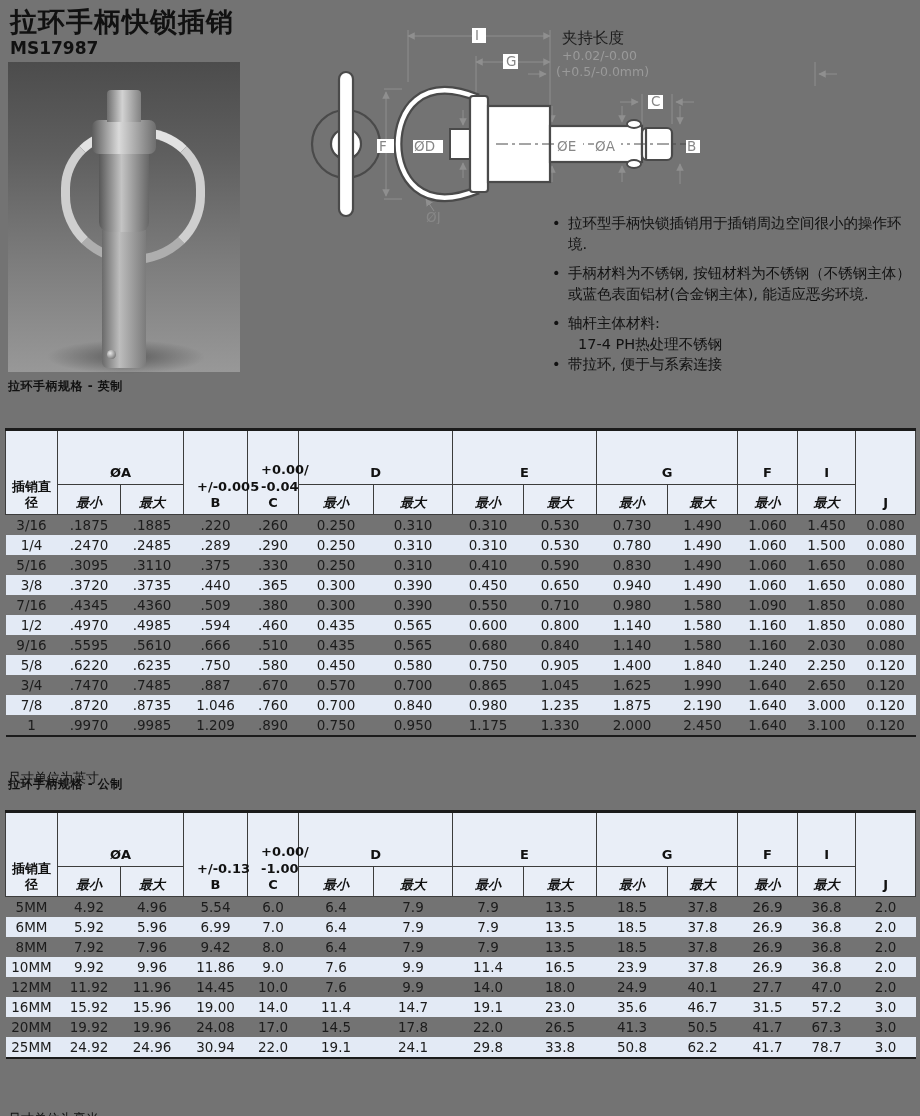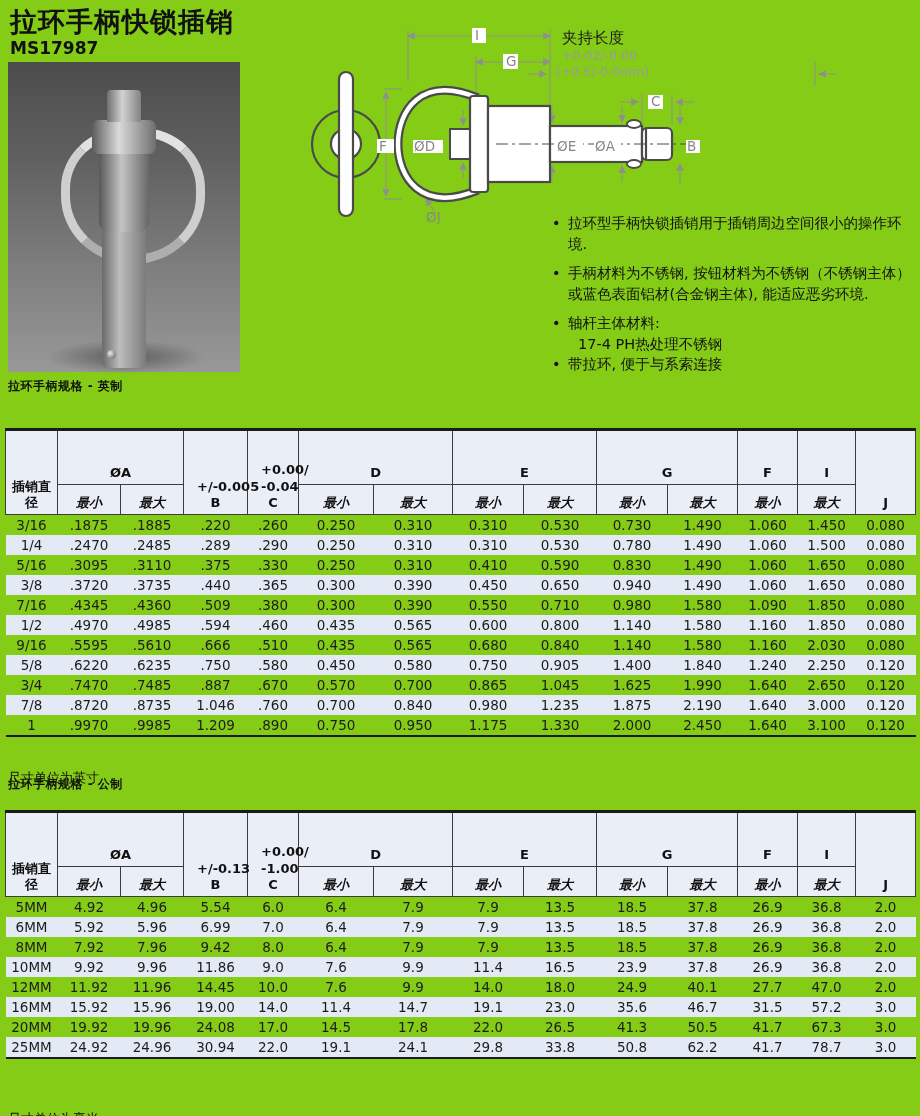--- a/index.html
+++ b/index.html
@@ -1,16 +1,16 @@
 <!DOCTYPE html>
 <html><head>
 <meta charset="utf-8">
 <style>
   html,body{margin:0;padding:0;background:#fff;}
-  .page{position:relative;width:920px;height:1116px;background:#84cc16;overflow:hidden;
+  .page{position:relative;width:920px;height:1116px;background:#737373;overflow:hidden;
         font-family:"DejaVu Sans","Liberation Sans",sans-serif;color:#111;}
   .title{position:absolute;left:10px;top:4px;font-size:27px;font-weight:bold;letter-spacing:1px;}
   .model{position:absolute;left:10px;top:38px;font-size:17px;font-weight:bold;}
 
   
   .photo{position:absolute;left:8px;top:62px;width:232px;height:310px;
          background:linear-gradient(180deg,#4c4c4c 0%,#5f5f5f 30%,#7d7d7d 65%,#989898 100%);}
   .photo *{position:absolute;}
   .p-shadow{left:38px;top:278px;width:160px;height:34px;border-radius:50%;
             background:radial-gradient(ellipse at center,rgba(0,0,0,.38),rgba(0,0,0,0) 70%);}

